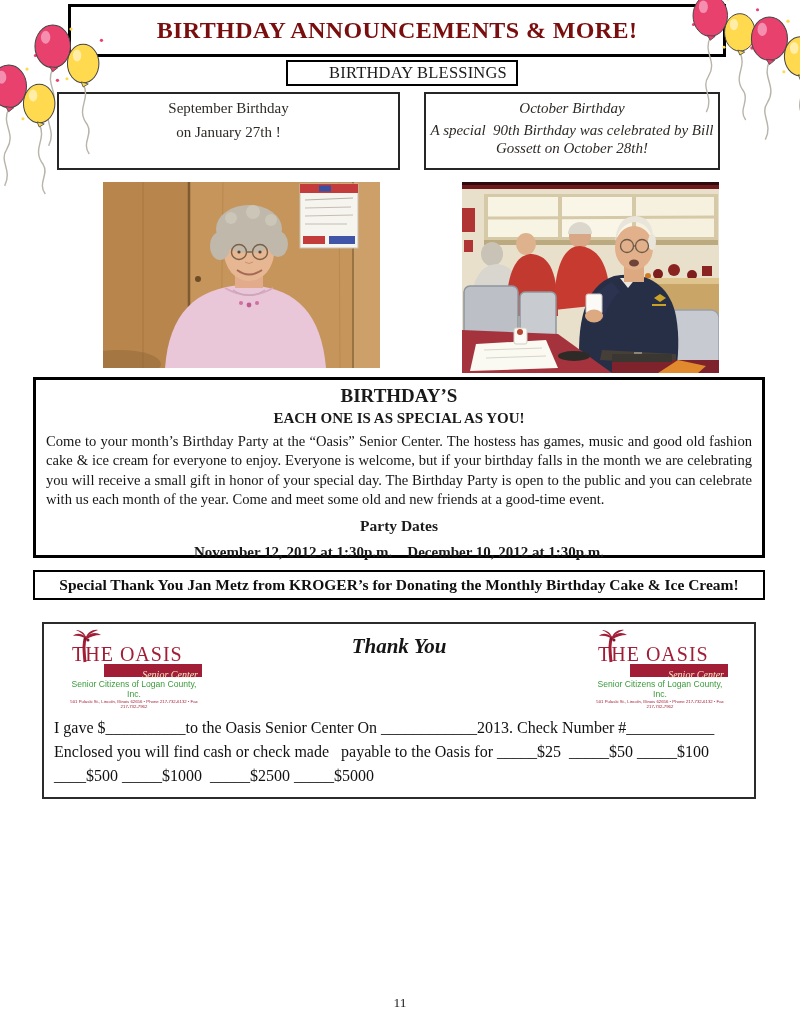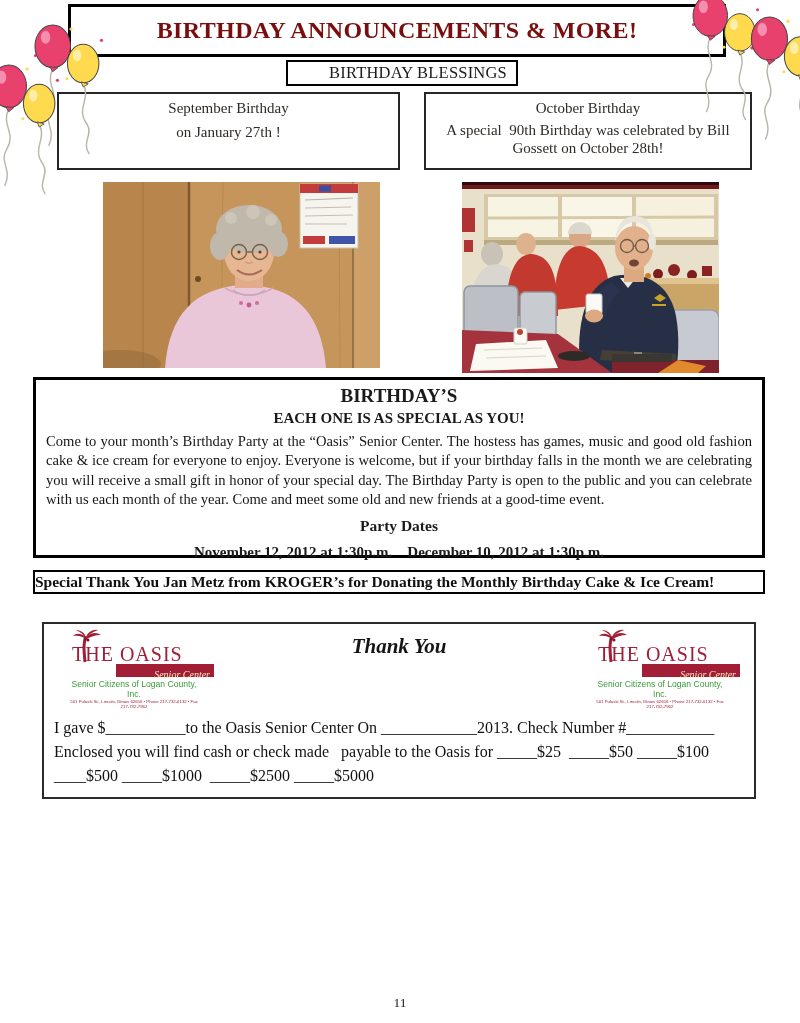--- a/index.html
+++ b/index.html
@@ -20,59 +20,59 @@
   .balloons { position:absolute; z-index:5; }
   .bp1 { left:30px;  top:22px;  width:82px; height:134px; }
   .bp2 { left:-14px; top:62px;  width:82px; height:134px; }
   .bp3 { left:688px; top:-8px;  width:80px; height:130px; }
   .bp4 { left:746px; top:14px;  width:84px; height:136px; }
 
   
   .bday-box { position:absolute; top:92px; height:78px; border:2px solid #262626;
     padding-top:6px; text-align:center; font-size:15px; color:#2e2a26; background:#fff;}
   .sept { left:57px;  width:343px; }
-  .oct  { left:424px; width:328px; }
+  .oct  { left:424px; width:296px;font-style:italic; }
   .bday-box .bt { margin-bottom:5px; }
   .sept .l2 { margin-top:7px; }
   .oct  .l2 { margin-top:1px; }
   .prewrap { white-space:pre-wrap; }
 
   
   .photo { position:absolute; display:block; }
   .photo-left  { left:103px; top:182px; width:277px; height:186px; }
   .photo-right { left:462px; top:182px; width:257px; height:191px; }
 
   
   .birthdays-box { position:absolute; left:33px; top:377px; width:732px; height:181px;
     border:3px solid #000; padding:5px 10px 0 10px; background:#fff;}
   .birthdays-box .h1 { text-align:center; font-size:19px; font-weight:bold; }
   .birthdays-box .h2 { text-align:center; font-size:15px; font-weight:bold; margin-top:3px; }
   .birthdays-box .body { margin-top:5px; font-size:14.6px; line-height:1.33; text-align:justify; color:#151515;}
   .birthdays-box .pd  { text-align:center; font-weight:bold; font-size:15.5px; margin-top:7px; }
   .birthdays-box .pdd { text-align:center; font-weight:bold; font-size:15px; margin-top:9px; white-space:pre; }
 
   
-  .kroger { position:absolute; left:33px; top:570px; width:732px; height:24px; border:2px solid #000;
-    display:flex; align-items:center; justify-content:flex-start; font-weight:bold; font-size:15.5px; color:#101010; background:#fff;}
+  .kroger { position:absolute; left:33px; top:570px; width:732px; height:30px; border:2px solid #000;
+    display:flex; align-items:center; justify-content:center; font-weight:bold; font-size:15.5px; color:#101010; background:#fff;}
 
   
   .form-box { position:absolute; left:42px; top:622px; width:714px; height:177px; border:2px solid #2b2b2b; background:#fff;}
   .ty-title { position:absolute; left:0; right:0; top:10px; text-align:center;
     font-size:21px; font-weight:bold; font-style:italic; color:#151515; }
   .form-lines { position:absolute; left:10px; right:10px; top:95px; font-size:16px; color:#111; }
   .form-line { white-space:pre; margin-bottom:6px; }
 
   
   .oasis-logo { position:absolute; width:132px; top:6px; }
   .logo-left  { left:24px; }
   .logo-right { right:28px; }
   .oasis-name { position:relative; margin-top:14px; margin-left:4px; font-size:20px; color:#a21e37;
     letter-spacing:1px; line-height:20px; }
   .palm { position:absolute; left:-1px; top:-15px; width:34px; height:34px; }
-  .oasis-bar { margin-left:48px; width:98px; height:13px; background:#a21e37; text-align:right; padding-right:4px; }
+  .oasis-bar { margin-left:36px; width:98px; height:13px; background:#a21e37; text-align:right; padding-right:4px; }
   .oasis-bar .script { font-style:italic; font-size:10px; color:#f4e7c3; line-height:13px; }
   .oasis-org { margin-top:2px; text-align:center; font-family:"Liberation Sans", sans-serif;
     font-size:8.6px; color:#3b9b3b; }
   .oasis-addr { text-align:center; font-family:"Liberation Sans", sans-serif; font-size:4.3px; color:#a21e37; }
 
   
   .page-number { position:absolute; left:0; right:0; top:995px; text-align:center; font-size:13.5px; color:#222; }
 </style>
 </head>
 <body>

